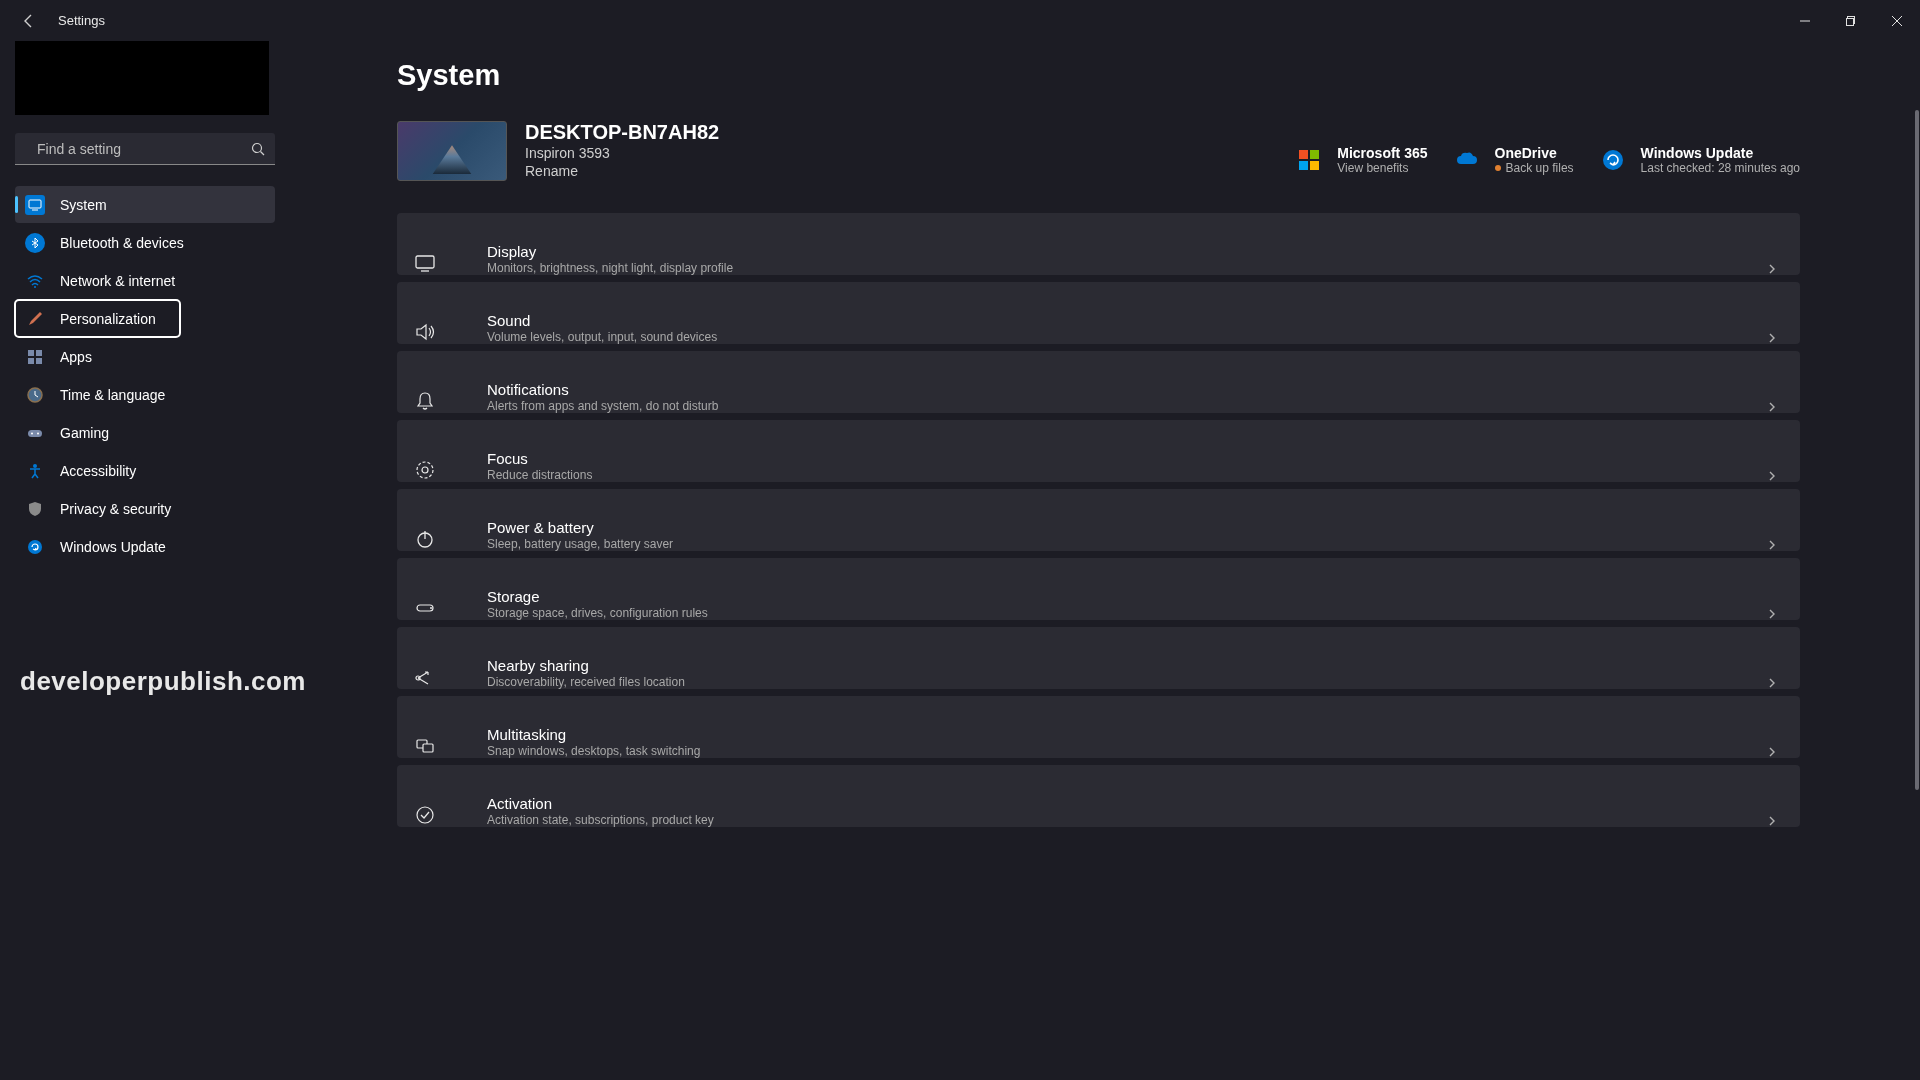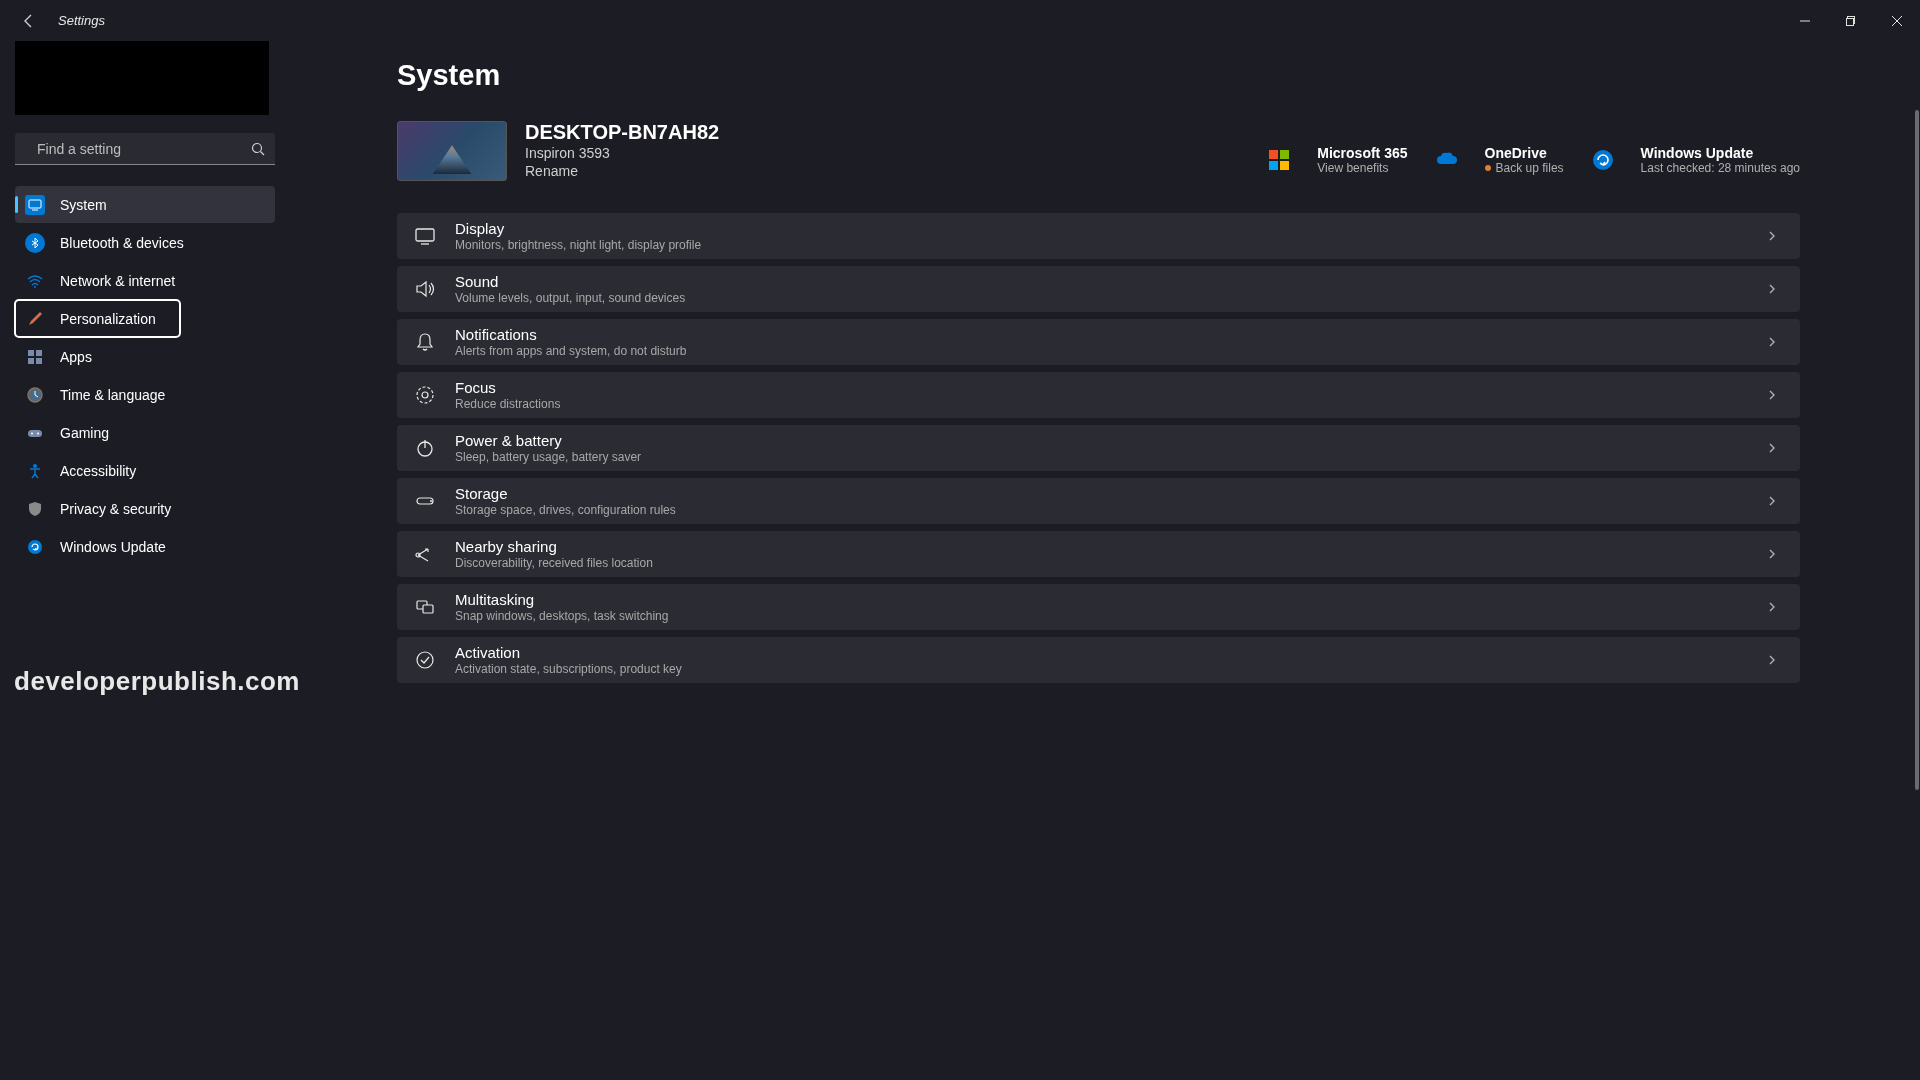--- a/index.html
+++ b/index.html
@@ -15,21 +15,20 @@
   height: 1080px;
   overflow: hidden;
   position: relative;
 }
 .titlebar {
   height: 41px;
   display: flex;
   align-items: center;
   padding-left: 18px;
   background: #1c1c24;
-  font-style: italic;
 }
 .titlebar .back-icon {
   width: 22px;
   height: 22px;
   display: flex;
   align-items: center;
   justify-content: center;
   margin-right: 18px;
   cursor: pointer;
 }
@@ -127,21 +126,21 @@
   align-items: center;
   justify-content: center;
   border-radius: 3px;
 }
 .nav-label {
   font-size: 14px;
   color: #ffffff;
 }
 .watermark {
   position: absolute;
-  left: 14px;
+  left: 20px;
   top: 666px;
   font-size: 26px;
   font-weight: 700;
   color: #e8e8e8;
   letter-spacing: 0.5px;
 }
 .content {
   flex: 1;
   padding: 18px 120px 0 107px;
   overflow-y: auto;
@@ -192,21 +191,21 @@
   cursor: pointer;
 }
 .header-right {
   margin-left: auto;
   display: flex;
   gap: 25px;
 }
 .header-card {
   display: flex;
   align-items: center;
-  gap: 24px;
+  gap: 14px;
   cursor: pointer;
   margin-top: 18px;
 }
 .header-card .hc-icon {
   width: 28px;
   height: 28px;
   display: flex;
   align-items: center;
   justify-content: center;
 }
@@ -226,27 +225,28 @@
   height: 6px;
   background: #e08030;
   border-radius: 50%;
 }
 .settings-list {
   display: flex;
   flex-direction: column;
   gap: 7px;
 }
 .setting-row {
-  height: 46px;
+  height: 62px;
   background: #2b2b33;
   border-radius: 4px;
   display: flex;
-  align-items: center;
+  align-items: flex-end;
   padding: 0 22px 0 16px;
   cursor: pointer;
+  gap: 32px;
 }
 .setting-row .row-icon {
   width: 24px;
   height: 24px;
   margin-right: 18px;
   display: flex;
   align-items: center;
   justify-content: center;
   color: #e8e8e8;
 }

